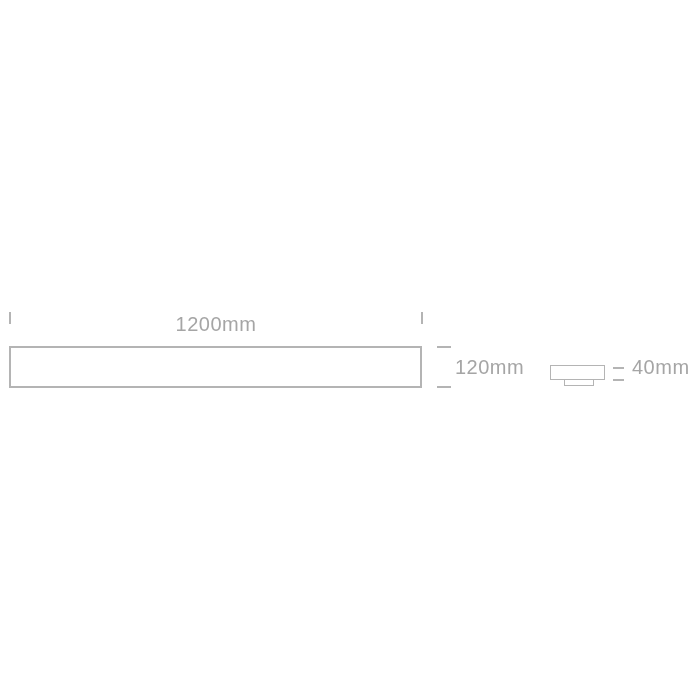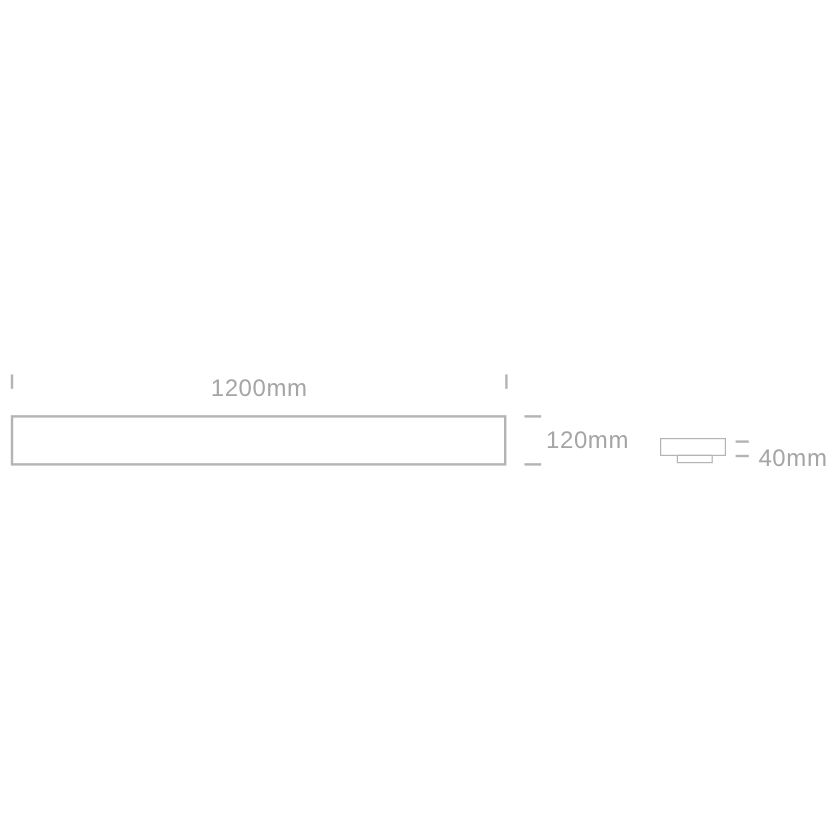--- a/index.html
+++ b/index.html
@@ -48,21 +48,21 @@
   .width-label { left: 9px; top: 314px; width: 414px; text-align: center; }
   .panel-front { left: 9px; top: 346px; width: 413px; height: 42px; }
   .height-tick-top    { left: 437px; top: 346px; width: 14px; height: 2px; }
   .height-tick-bottom { left: 437px; top: 386px; width: 14px; height: 2px; }
   .height-label { left: 455px; top: 357px; }
   
   .side-body  { left: 550px; top: 365px; width: 55px; height: 15px; }
   .side-mount { left: 564px; top: 378.5px; width: 30px; height: 7px; }
   .depth-tick-top    { left: 613px; top: 367px; width: 11px; height: 2px; }
   .depth-tick-bottom { left: 613px; top: 379px; width: 11px; height: 2px; }
-  .depth-label { left: 632px; top: 372px; }
+  .depth-label { left: 632px; top: 357px; }
 </style>
 </head>
 <body>
 
 <div class="canvas">
 
   <div class="front-view">
     <div class="tick width-tick-left"></div>
     <div class="dim-text width-label">1200mm</div>
     <div class="tick width-tick-right"></div>

